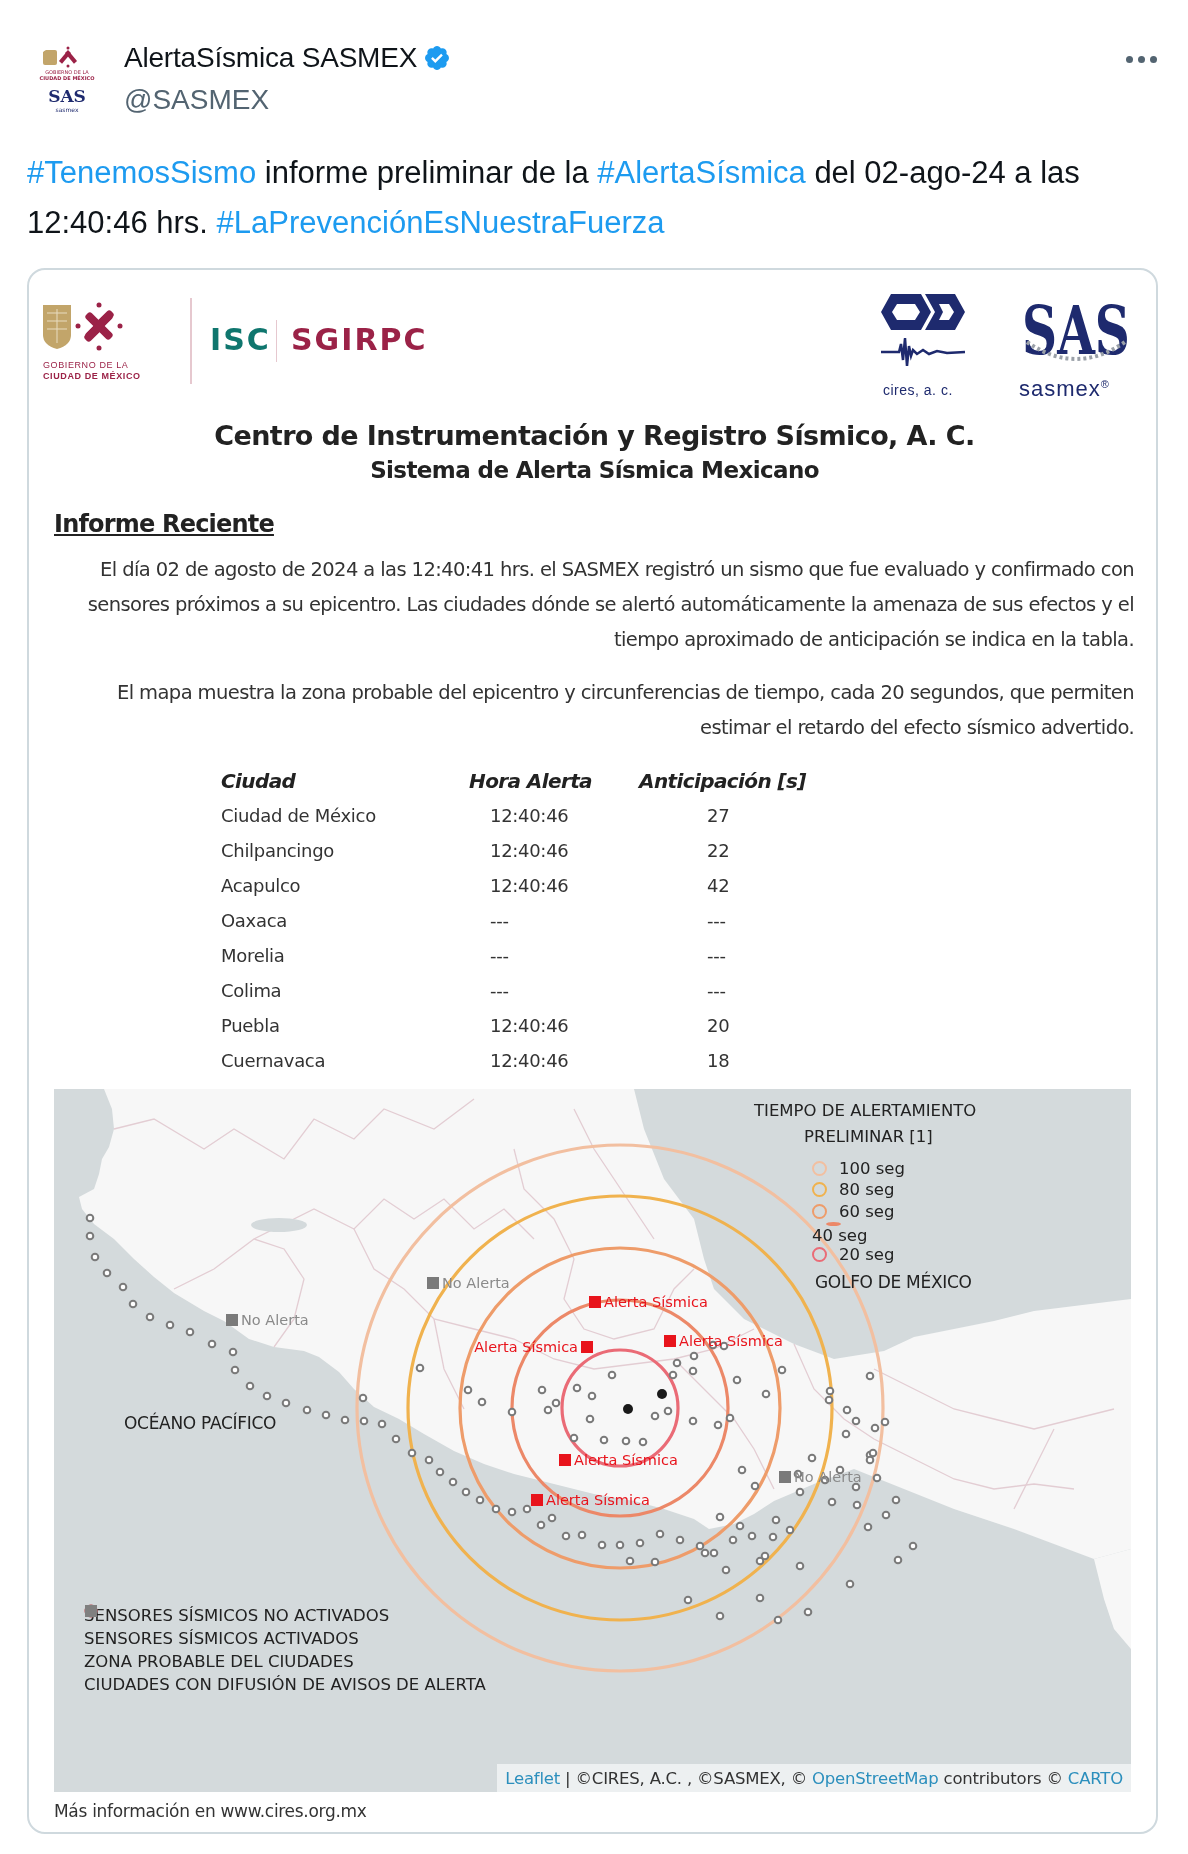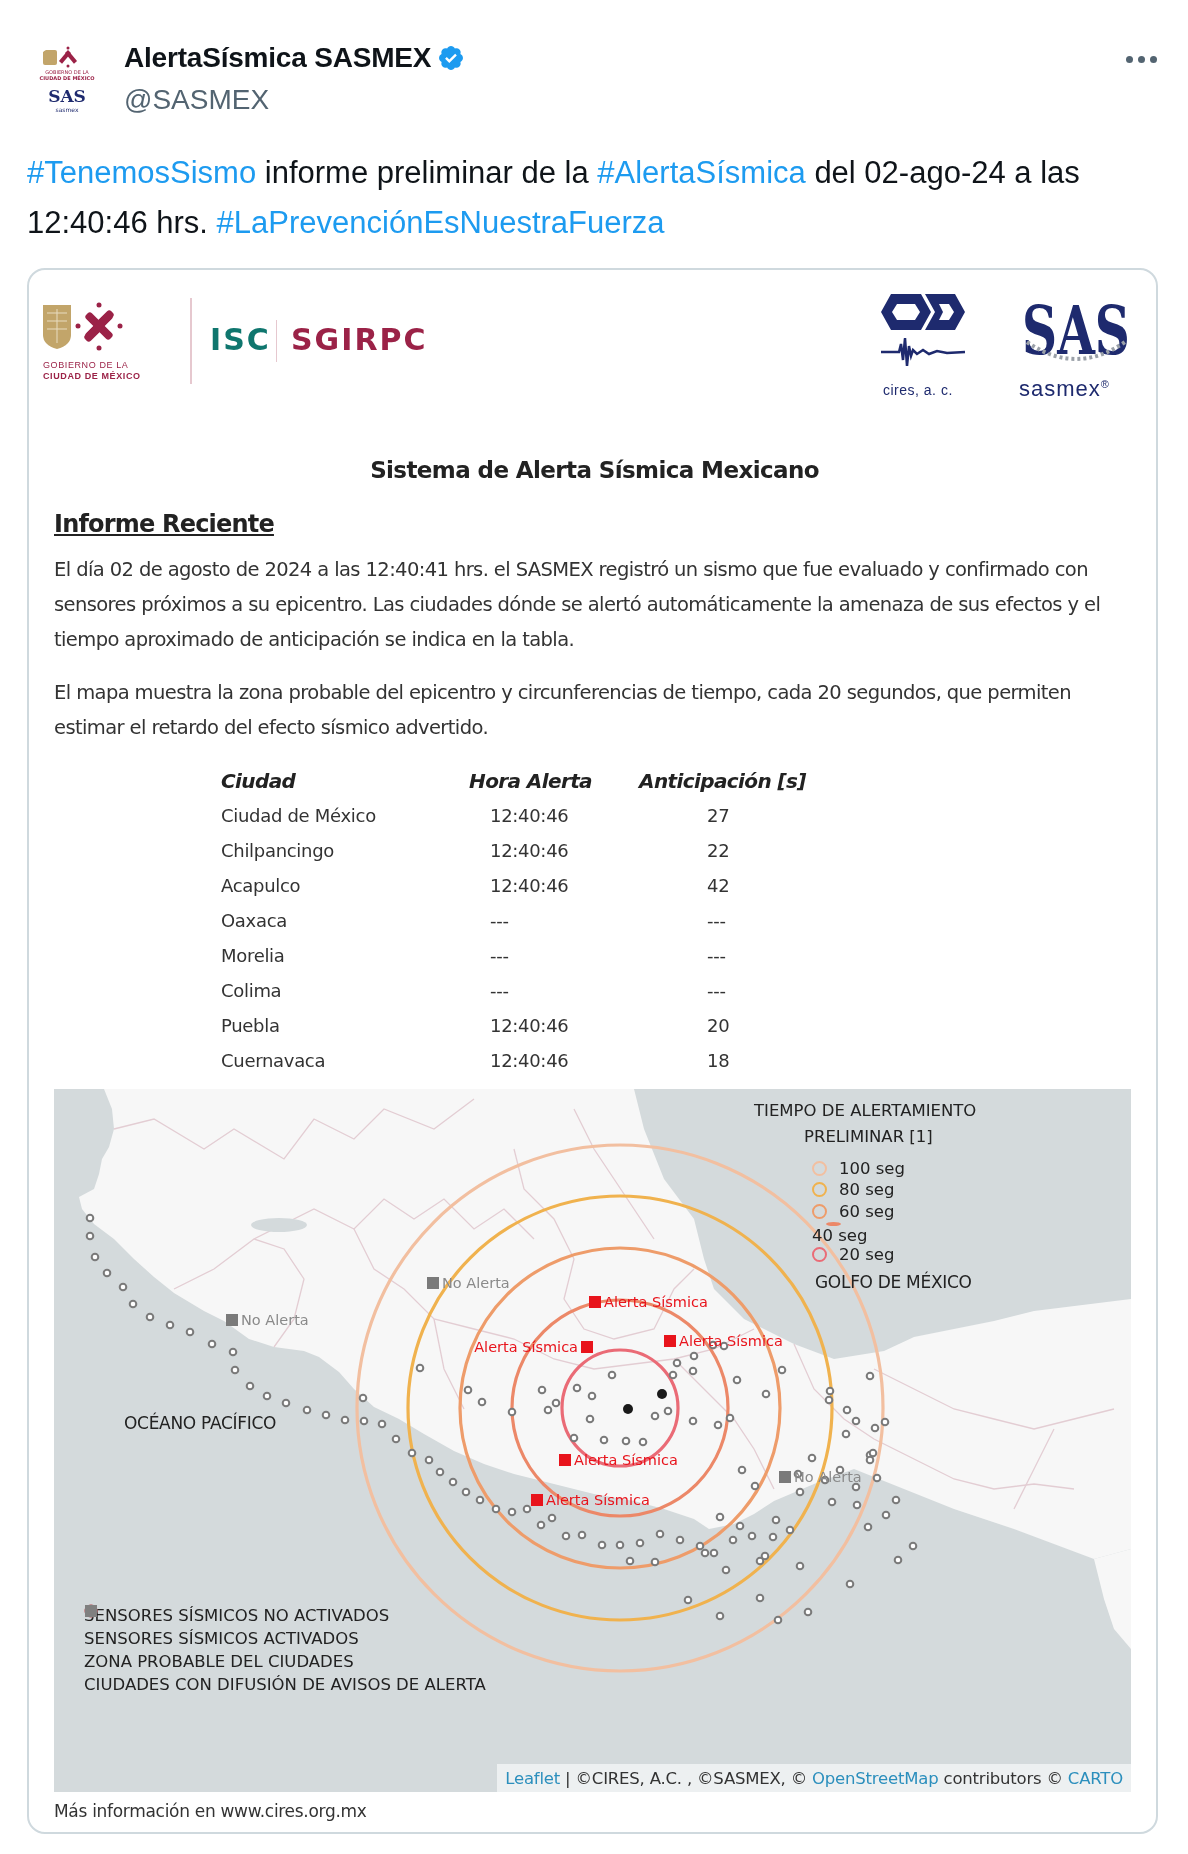--- a/index.html
+++ b/index.html
@@ -1,20 +1,20 @@
 <!DOCTYPE html>
 <html><head>
 <meta charset="utf-8">
 <style>
   * { box-sizing: border-box; margin: 0; padding: 0; }
   html, body { width: 1188px; height: 1854px; background: #ffffff; overflow: hidden; }
   body { position: relative; font-family: "Liberation Sans", "DejaVu Sans", sans-serif; color: #0f1419; }
 
   .avatar { position: absolute; left: 27px; top: 44px; width: 80px; height: 80px; border-radius: 50%; background: #fff; overflow: hidden; }
-  .display-name { position: absolute; left: 124px; top: 42px; font-size: 28px; font-weight: 700; color: #0f1419; letter-spacing: -0.2px; display: flex; align-items: center; }
+  .display-name { position: absolute; left: 124px; top: 42px; font-size: 28px; font-weight: 400; color: #0f1419; letter-spacing: -0.2px; display: flex; align-items: center; }
   .verified { display: inline-block; width: 28px; height: 28px; margin-left: 6px; }
   .handle { position: absolute; left: 124px; top: 84px; font-size: 28px; color: #536471; }
   .more { position: absolute; left: 1126px; top: 52px; width: 34px; height: 14px; display: flex; gap: 5px; align-items: center; cursor: pointer; }
   .more span { width: 7px; height: 7px; border-radius: 50%; background: #536471; display: block; }
 
   .tweet-text { position: absolute; left: 27px; top: 148px; width: 1140px; font-size: 31px; line-height: 50px; color: #0f1419; }
   .tweet-text a { color: #1d9bf0; text-decoration: none; }
 
   .card { position: absolute; left: 27px; top: 268px; width: 1131px; height: 1566px; border: 2px solid #cfd9de; border-radius: 18px; overflow: hidden; background: #fff; }
 
@@ -27,21 +27,21 @@
 
   .cires-logo { position: absolute; left: 848px; top: 20px; width: 100px; height: 85px; }
   .cires-caption { position: absolute; left: 854px; top: 112px; font-size: 14px; color: #1e2a6e; letter-spacing: 0.5px; }
   .sas-logo { position: absolute; left: 990px; top: 14px; width: 115px; height: 88px; }
   .sasmex-caption { position: absolute; left: 990px; top: 106px; font-size: 22px; color: #1e2a6e; letter-spacing: 1px; }
   .sasmex-caption sup { font-size: 11px; }
 
   .doc-title { position: absolute; left: 0; width: 1131px; text-align: center; top: 150px; font-size: 27px; font-weight: 700; color: #222; font-family: "DejaVu Sans", sans-serif; letter-spacing: -0.6px; }
   .doc-subtitle { position: absolute; left: 0; width: 1131px; text-align: center; top: 187px; font-size: 23px; font-weight: 700; color: #222; font-family: "DejaVu Sans", sans-serif; letter-spacing: -0.6px; }
   .section-title { position: absolute; left: 25px; top: 240px; font-size: 24px; font-weight: 700; color: #222; font-family: "DejaVu Sans", sans-serif; letter-spacing: -0.8px; text-decoration: underline; }
-  .para { position: absolute; left: 25px; width: 1080px; font-size: 19.5px; line-height: 35px; color: #333; font-family: "DejaVu Sans", sans-serif; letter-spacing: -0.6px; }
+  .para { position: absolute; left: 25px; width: 1080px; font-size: 19.5px; line-height: 35px; color: #333; font-family: "DejaVu Sans", sans-serif; letter-spacing: -0.6px; text-align: right; }
   .para1 { top: 282px; }
   .para2 { top: 405px; }
 
   .alert-table { position: absolute; left: 192px; top: 494px; border-collapse: collapse; font-family: "DejaVu Sans", sans-serif; color: #333; }
   .alert-table th { font-size: 20px; font-weight: 700; text-align: left; height: 34px; color: #222; letter-spacing: -0.6px; font-style: italic; }
   .alert-table td { font-size: 18px; height: 35px; letter-spacing: -0.3px; }
   .alert-table .c1 { width: 248px; }
   .alert-table .c2 { width: 170px; }
   .alert-table td.c2 { padding-left: 21px; }
   .alert-table th.c3 { width: 180px; }
@@ -139,20 +139,21 @@
   <div class="cires-caption">cires, a. c.</div>
 
   <svg class="sas-logo" viewBox="0 0 115 88">
     <text x="57" y="70" font-size="68" fill="#1e2a6e" text-anchor="middle" font-family="DejaVu Serif, serif" font-weight="700" textLength="108" lengthAdjust="spacingAndGlyphs">SAS</text>
     <path d="M8 58 Q57 92 106 58" stroke="#9aa0a8" stroke-width="4" fill="none" stroke-dasharray="3 3"></path>
   </svg>
   <div class="sasmex-caption">
     <span>sasmex</span><sup>®</sup>
   </div>
 
+  <div class="doc-title">Centro de Instrumentación y Registro Sísmico, A. C.</div>
   <div class="doc-subtitle">Sistema de Alerta Sísmica Mexicano</div>
   <div class="section-title">Informe Reciente</div>
   <div class="para para1">El  día  02 de agosto de 2024  a las  12:40:41  hrs.  el SASMEX registró un sismo que fue evaluado y confirmado con sensores próximos a su epicentro. Las ciudades dónde se alertó automáticamente la amenaza de sus efectos y el tiempo aproximado de anticipación se indica en la tabla.</div>
   <div class="para para2">El mapa muestra la zona probable del epicentro y circunferencias de tiempo, cada 20 segundos, que permiten estimar el retardo del efecto sísmico advertido.</div>
 
   <table class="alert-table">
     <thead>
       <tr>
         <th class="c1">Ciudad</th>
         <th class="c2">Hora Alerta</th>

